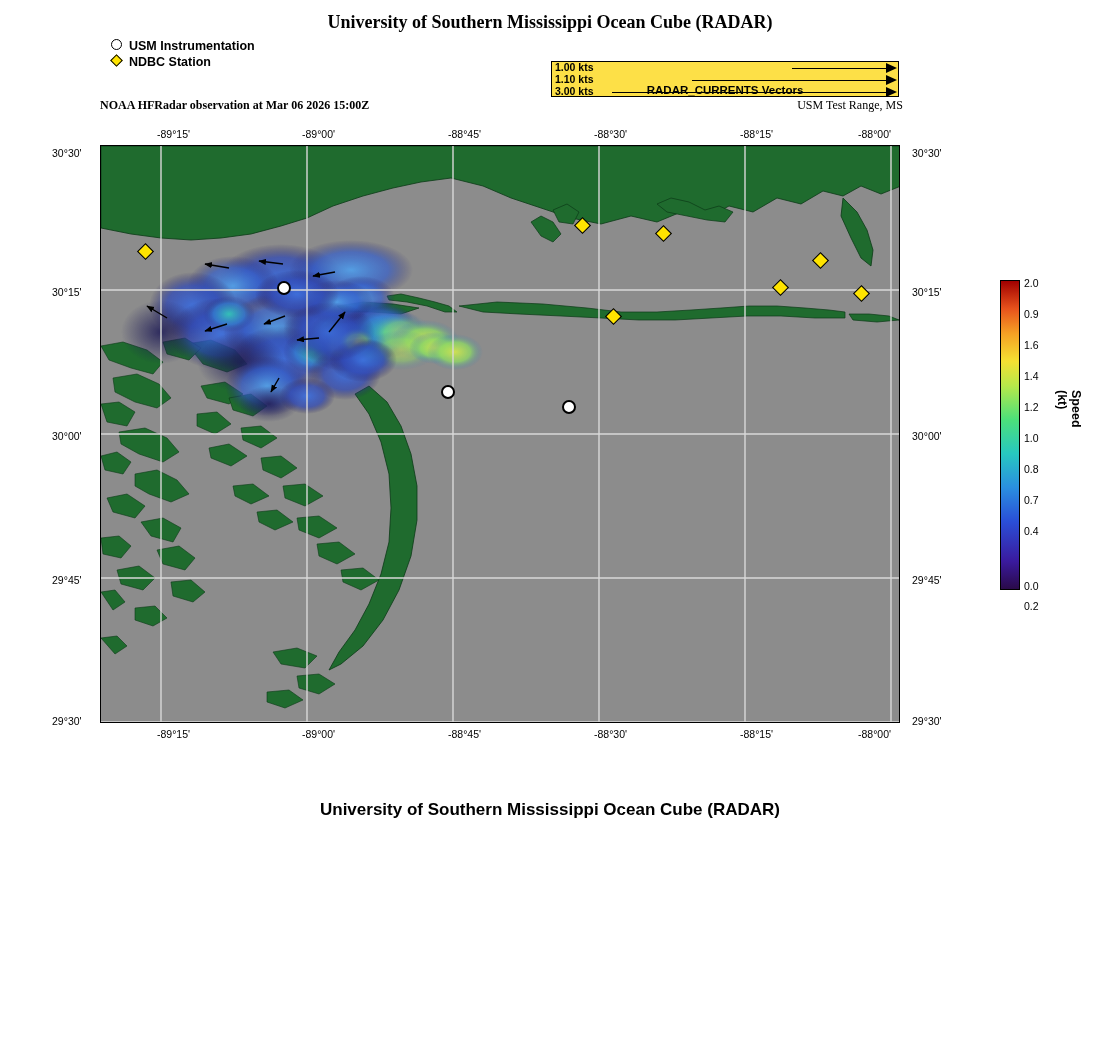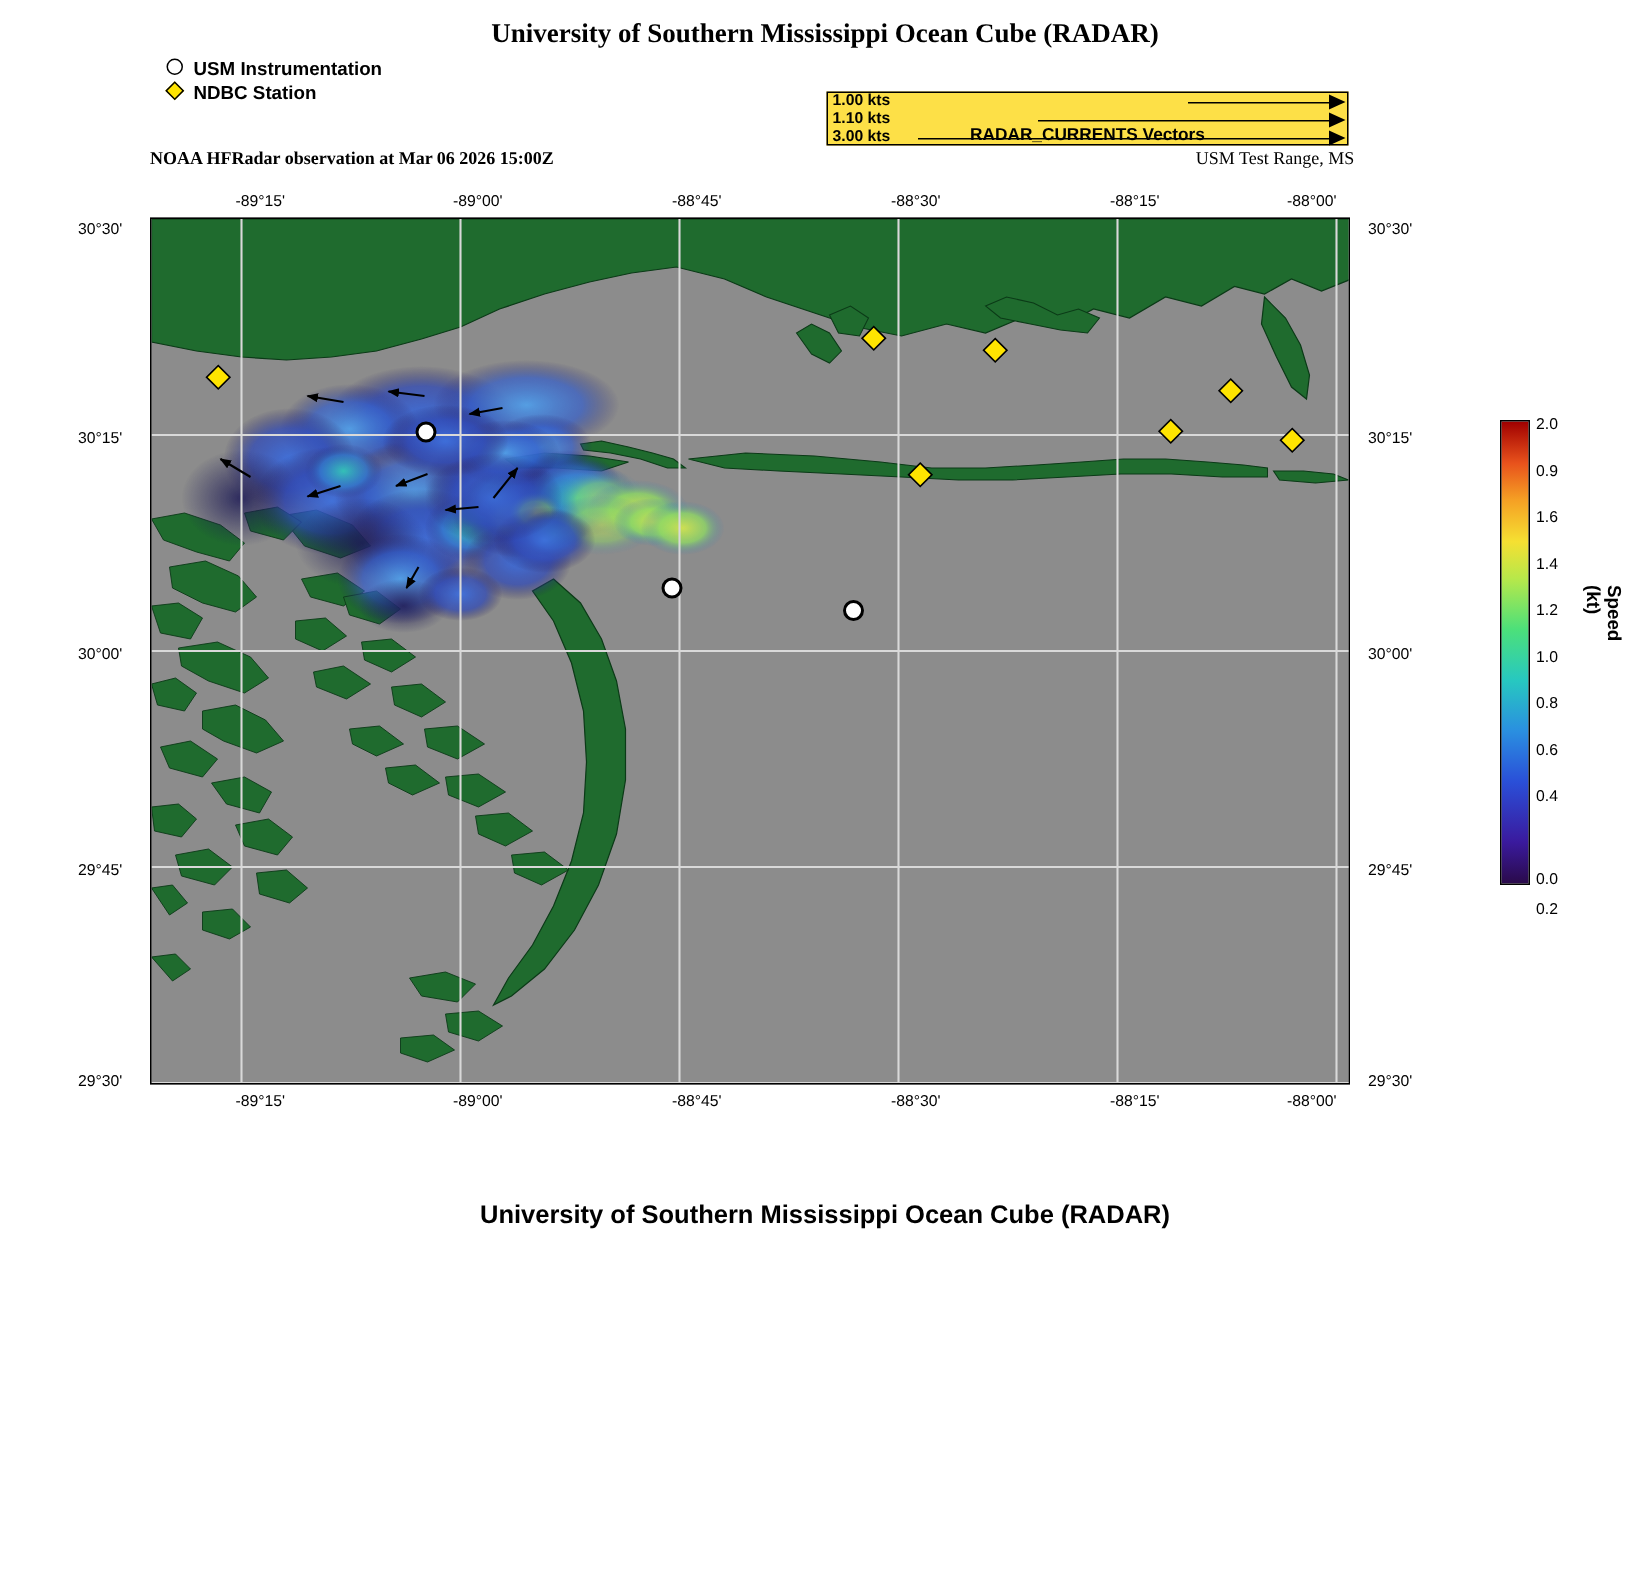--- a/index.html
+++ b/index.html
@@ -431,18 +431,18 @@
 
 <div class="abs" id="colorbar-wrap">
   <div id="colorbar"></div>
   <div class="cb-tick" style="top:3px;">2.0</div>
   <div class="cb-tick" style="top:34px;">0.9</div>
   <div class="cb-tick" style="top:65px;">1.6</div>
   <div class="cb-tick" style="top:96px;">1.4</div>
   <div class="cb-tick" style="top:127px;">1.2</div>
   <div class="cb-tick" style="top:158px;">1.0</div>
   <div class="cb-tick" style="top:189px;">0.8</div>
-  <div class="cb-tick" style="top:220px;">0.6</div>
+  <div class="cb-tick" style="top:220px;">0.7</div>
   <div class="cb-tick" style="top:251px;">0.4</div>
   <div class="cb-tick" style="top:282px;margin-top:44px;">0.2</div>
   <div class="cb-tick" style="top:306px;">0.0</div>
   <div id="colorbar-title">Speed (kt)</div>
 </div>
 
 </body></html>

